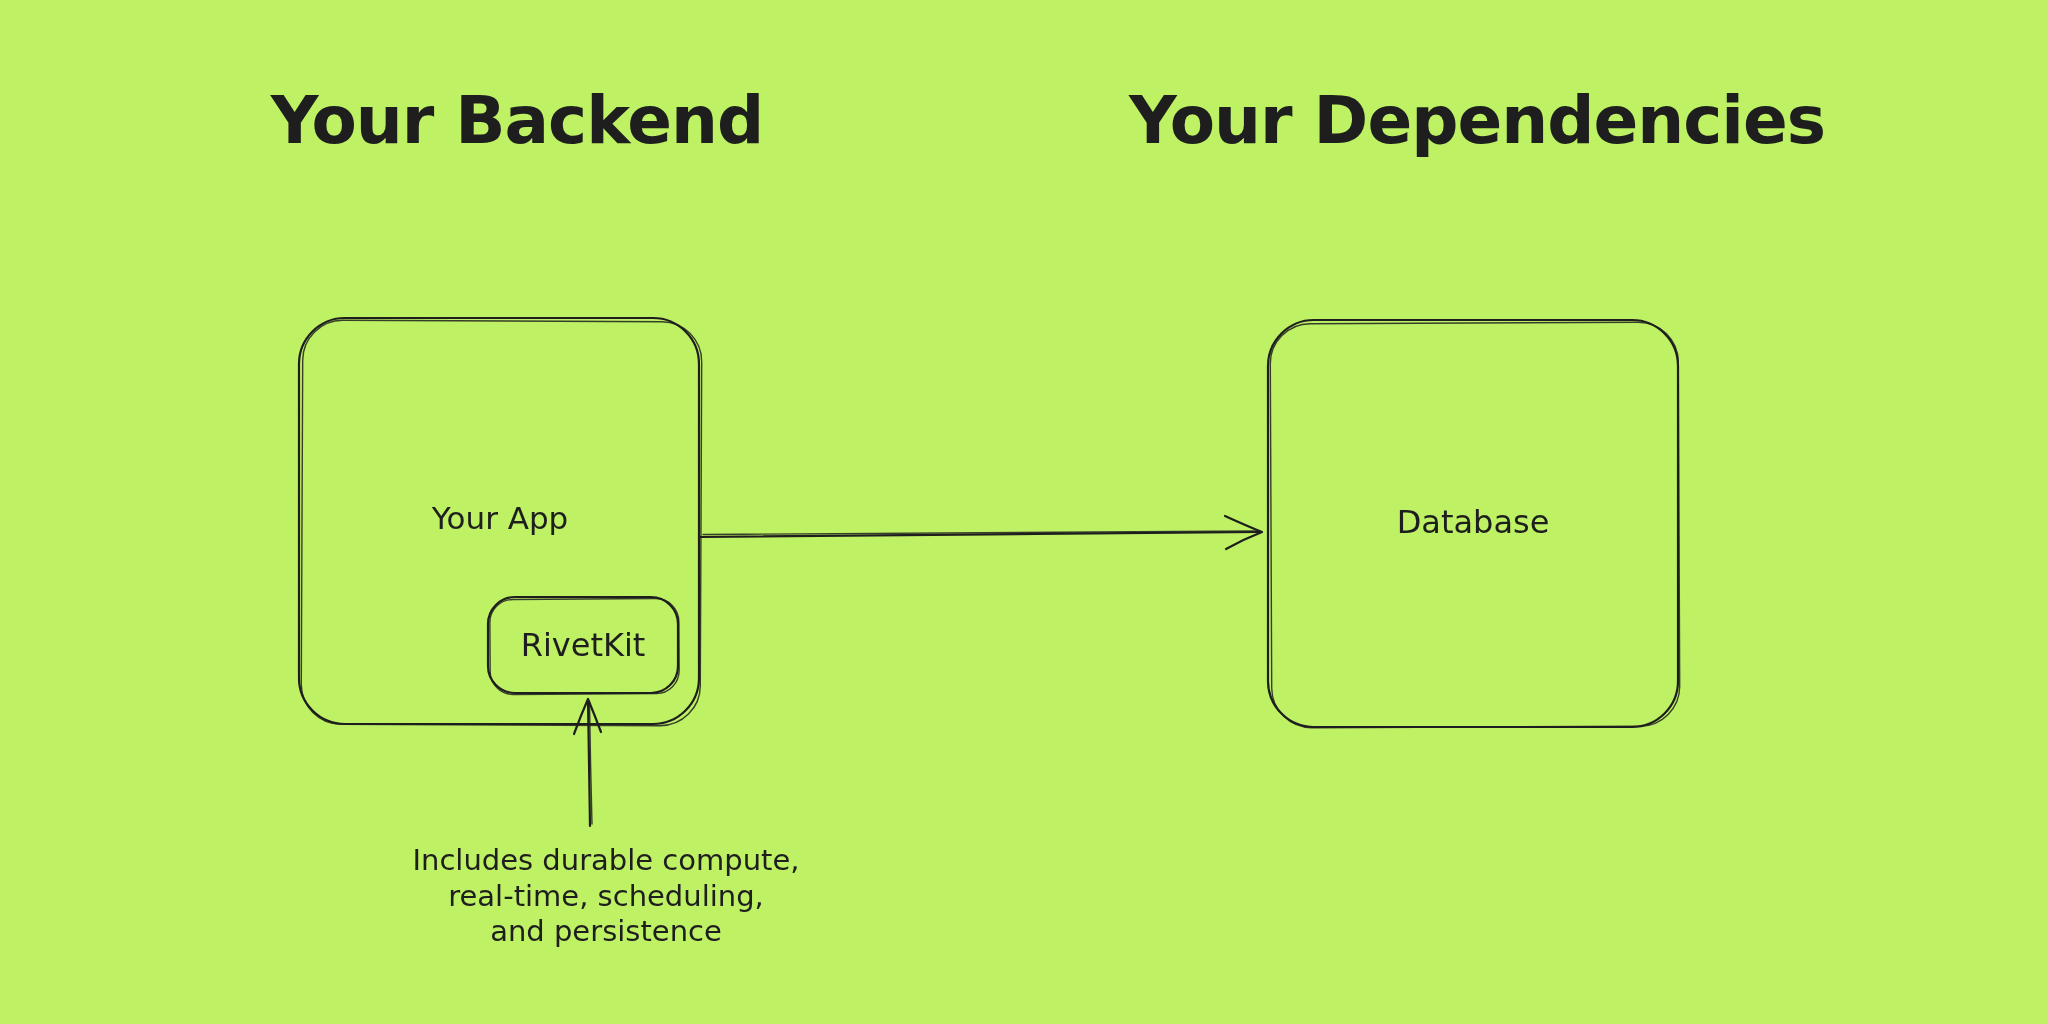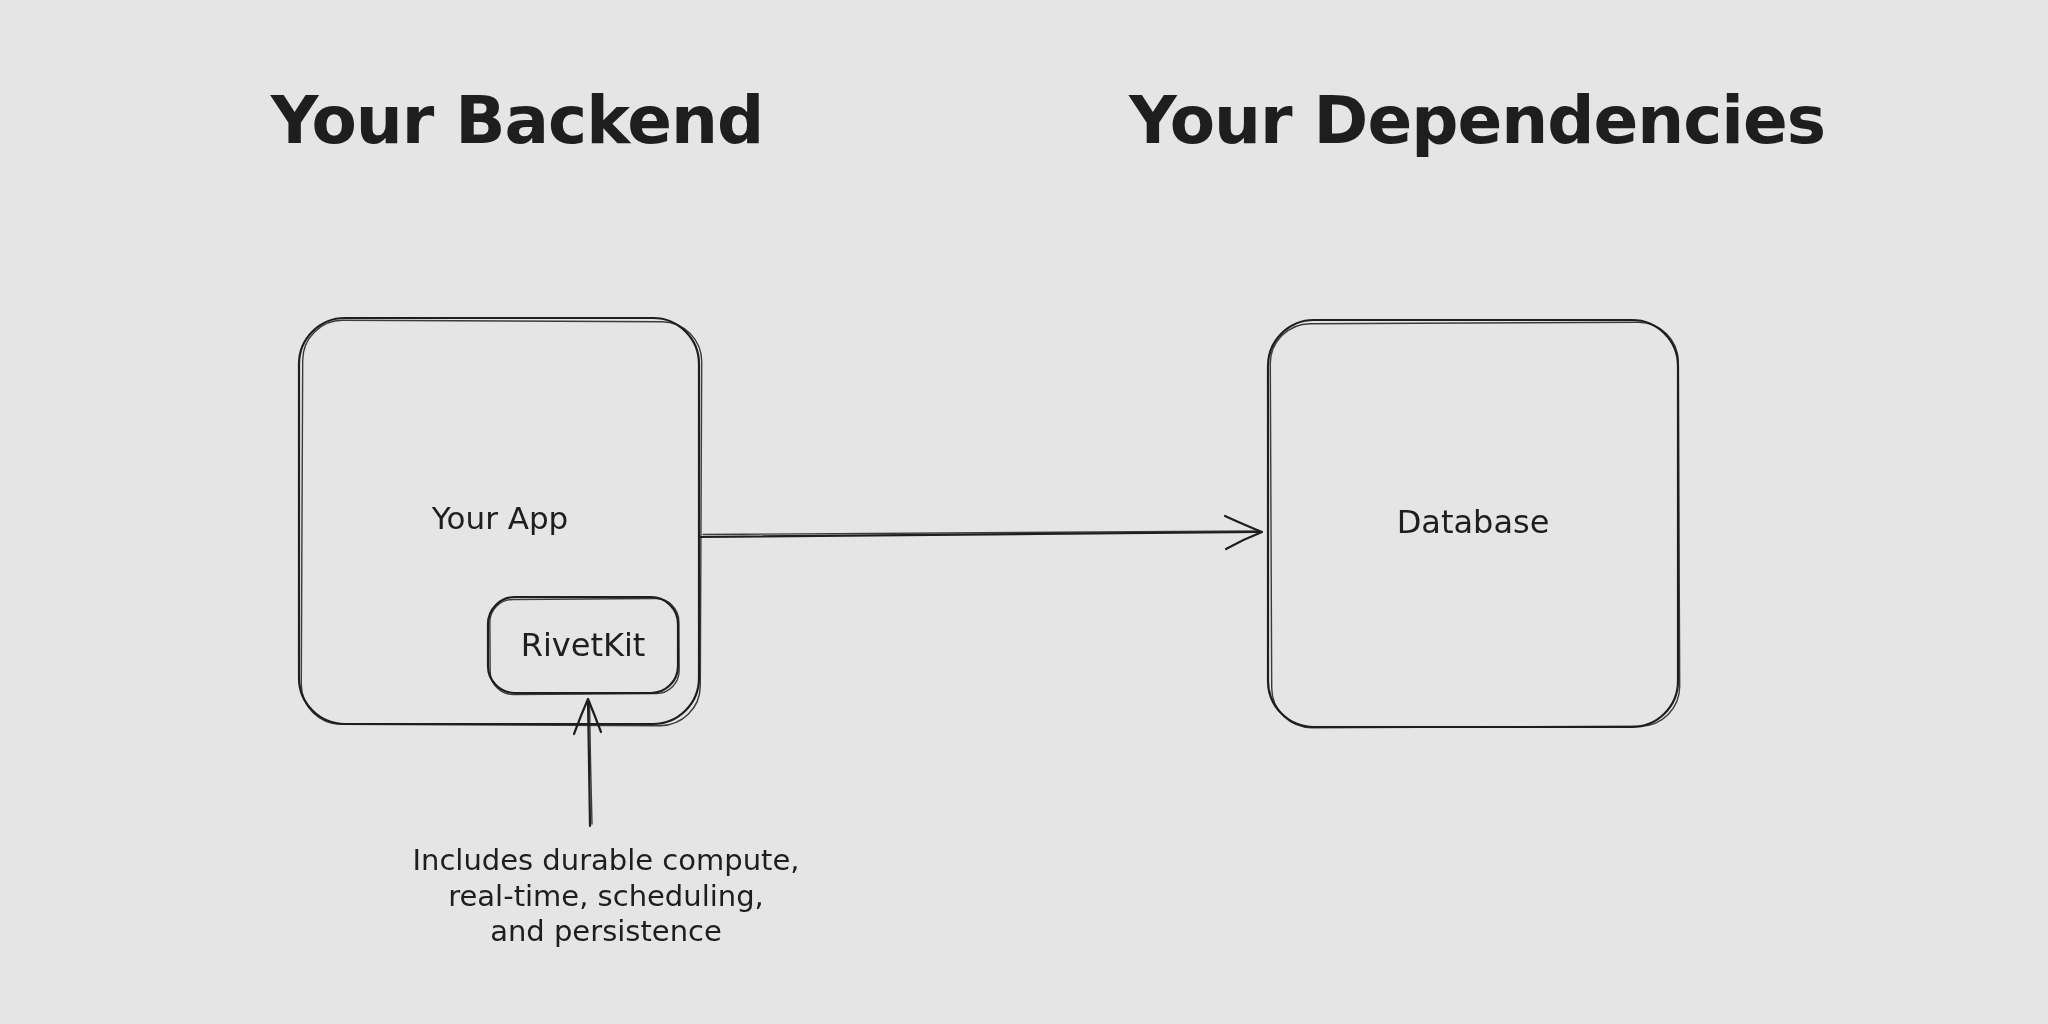--- a/index.html
+++ b/index.html
@@ -4,21 +4,21 @@
 <style>
   html, body {
     margin: 0;
     padding: 0;
     background: #ffffff;
   }
   .canvas {
     position: relative;
     width: 2048px;
     height: 1024px;
-    background: #e5e5e5;
+    background: #bef264;
     overflow: hidden;
     font-family: "DejaVu Sans", sans-serif;
     text-align: right;
   }
   svg { display: block; }
   .sketch-stroke {
     fill: none;
     stroke: #1e1e1e;
     stroke-width: 2.2;
     stroke-linecap: round;

